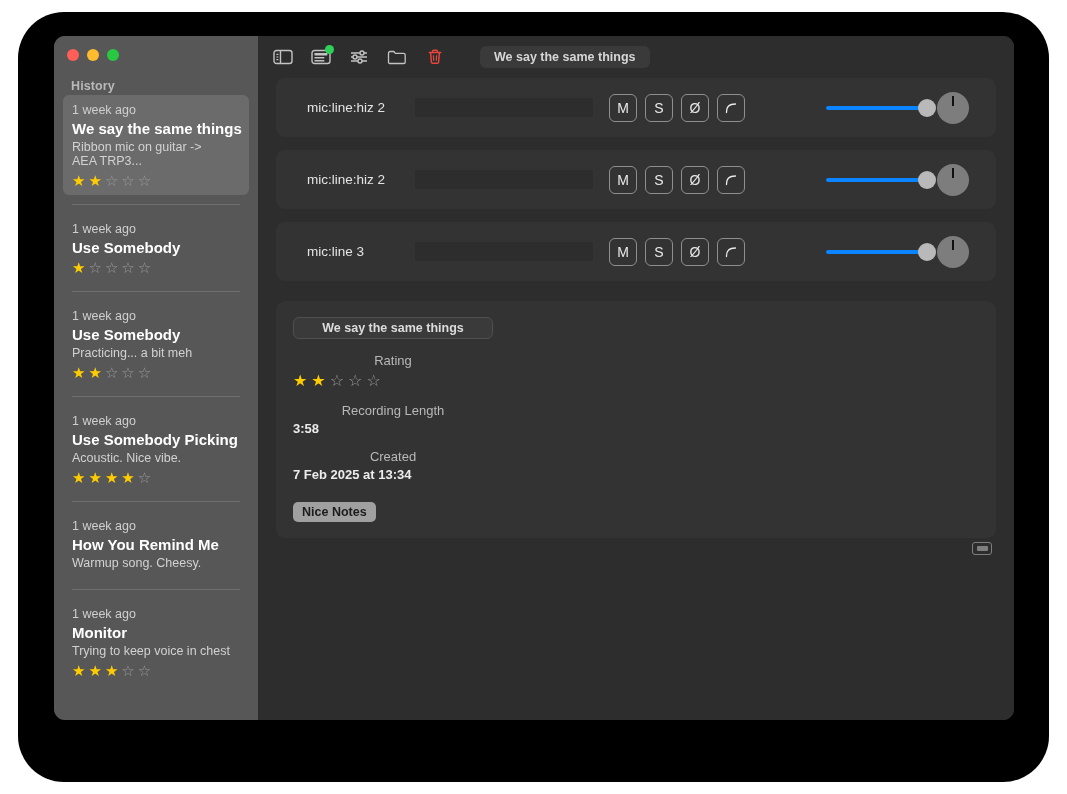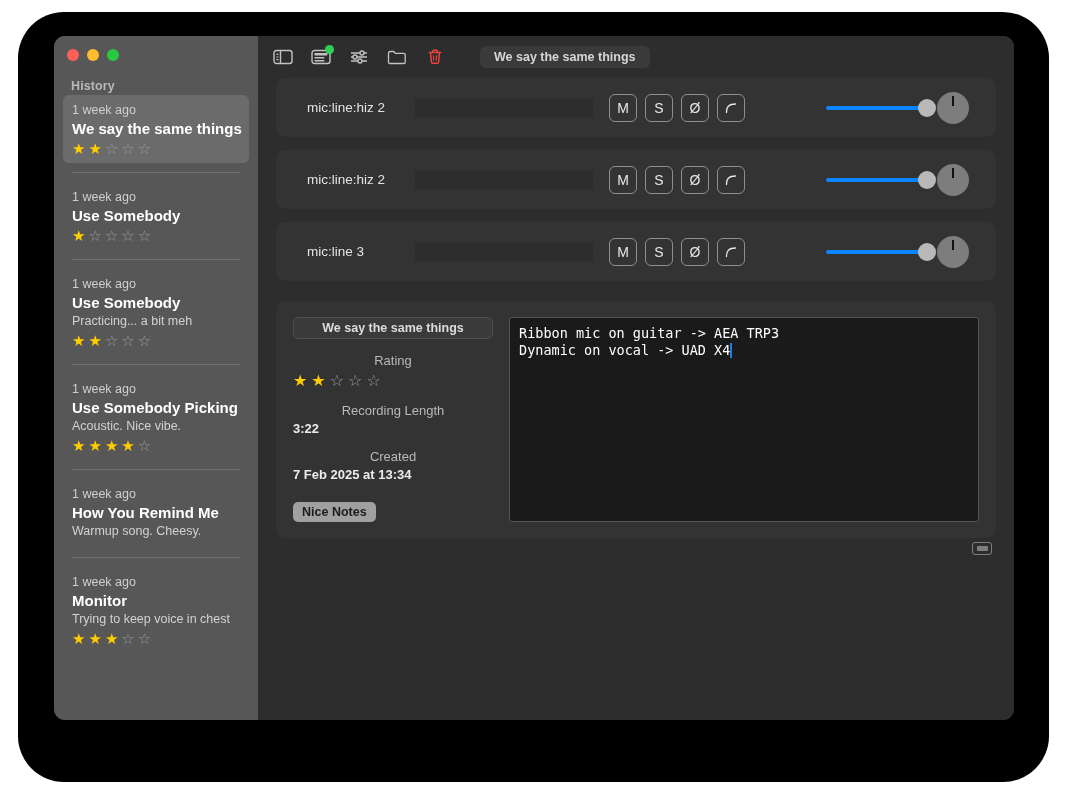--- a/index.html
+++ b/index.html
@@ -368,20 +368,21 @@
       <div class="tl tl-yellow"></div>
       <div class="tl tl-green"></div>
     </div>
 
     <div class="history-label">History</div>
 
     <div class="hist-list">
         <div class="hist-item selected">
           <div class="hist-time">1 week ago</div>
           <div class="hist-title">We say the same things</div>
+          <div class="hist-note">Ribbon mic on guitar -&gt;<br>AEA TRP3...</div>
           <div class="stars">
             <span class="star-on">★</span>
             <span class="star-on">★</span>
             <span class="star-off">☆</span>
             <span class="star-off">☆</span>
             <span class="star-off">☆</span>
           </div>
         </div>
         <div class="hist-sep"></div>
         <div class="hist-item">
@@ -568,30 +569,28 @@
         <div class="field-label">Rating</div>
         <div class="notes-stars">
             <span class="star-on">★</span>
             <span class="star-on">★</span>
             <span class="star-off">☆</span>
             <span class="star-off">☆</span>
             <span class="star-off">☆</span>
           </div>
 
         <div class="field-label">Recording Length</div>
-        <div class="field-value">3:22</div>
+        <div class="field-value">3:58</div>
 
         <div class="field-label">Created</div>
         <div class="field-value">7 Feb 2025 at 13:34</div>
 
         <div class="save-btn">Nice Notes</div>
       </div>
 
-      <div class="notes-textarea"><span>Ribbon mic on guitar -&gt; AEA TRP3</span>
-<span>Dynamic on vocal -&gt; UAD X4</span><span class="caret"></span></div>
     </div>
 
     <div class="bottom-bar">
       <div class="kb-icon">
         <div class="kb-inner"></div>
       </div>
     </div>
 
   </div>
 </div>

